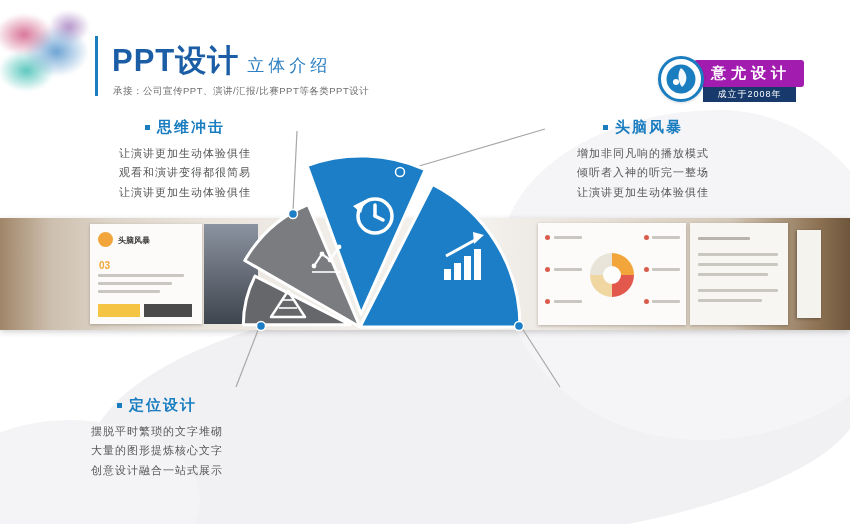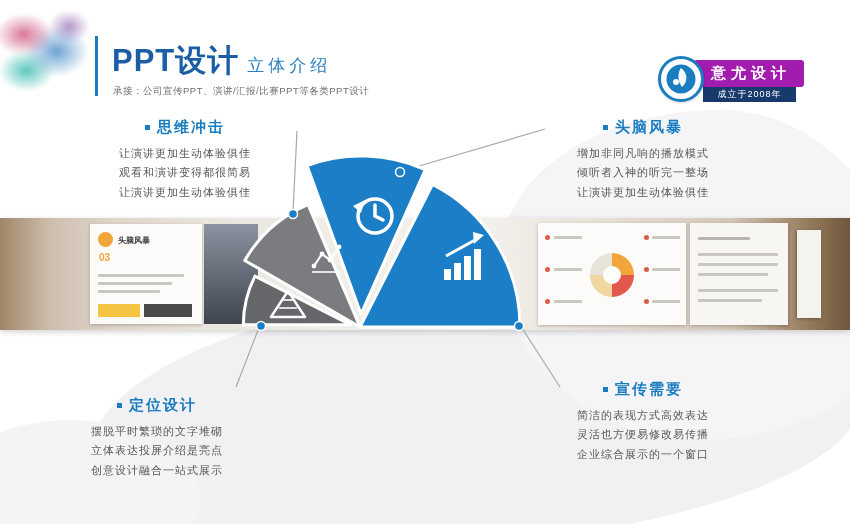--- a/index.html
+++ b/index.html
@@ -49,21 +49,21 @@
   
   .strip{left:0;top:218px;width:850px;height:112px;z-index:1;
     background:linear-gradient(90deg,#a08668 0%,#cdbfae 6%,#ddd5c9 13%,#e9e4dc 24%,
       #f1eee9 40%,#f4f2ef 56%,#e6dfd5 72%,#d3c7b7 86%,#8f7455 96%,#6e563c 100%);
     box-shadow:0 2px 6px rgba(0,0,0,.18);}
   .strip-inner{position:absolute;inset:0;filter:blur(.4px);}
   .card{position:absolute;background:#fcfbf9;box-shadow:0 1px 3px rgba(60,40,20,.3);}
   .c1{left:90px;top:6px;width:112px;height:100px;}
   .c1-circle{position:absolute;left:8px;top:8px;width:15px;height:15px;border-radius:50%;background:#f2a53a;}
   .c1-title{position:absolute;left:28px;top:11px;font-size:8px;font-weight:bold;color:#3b3b3b;}
-  .c1-num{position:absolute;left:9px;top:28px;font-size:10px;font-weight:bold;color:#f2a53a;}
+  .c1-num{position:absolute;left:9px;top:36px;font-size:10px;font-weight:bold;color:#f2a53a;}
   .pbar{position:absolute;height:3px;background:#cac7c1;border-radius:1px;}
   .c1-yellow{position:absolute;left:8px;top:80px;width:42px;height:13px;background:#f5c443;}
   .c1-dark{position:absolute;left:54px;top:80px;width:48px;height:13px;background:#4a4a4a;}
   .photo-block{left:204px;top:6px;width:54px;height:100px;background:linear-gradient(#8b93a0,#3f454e);}
   .c2{left:538px;top:5px;width:148px;height:102px;}
   .rdot{position:absolute;width:5px;height:5px;border-radius:50%;background:#d95c4a;}
   .wheel{position:absolute;left:52px;top:30px;width:44px;height:44px;border-radius:50%;
     background:conic-gradient(#f2a53a 0 90deg,#e2584d 90deg 180deg,#f0d6a0 180deg 270deg,#e8e4da 270deg 360deg);
     display:flex;align-items:center;justify-content:center;}
   .wheel-center{width:18px;height:18px;border-radius:50%;background:#fdfdfc;}
@@ -235,30 +235,19 @@
     </div>
   </div>
 
   <div class="feature f-bl">
     <div class="f-title-row">
       <span class="f-bullet"></span>
       <span class="f-title">定位设计</span>
     </div>
     <div class="f-lines">
       <div>摆脱平时繁琐的文字堆砌</div>
-      <div>立体表达投屏介绍是亮点</div>
+      <div>大量的图形提炼核心文字</div>
       <div>创意设计融合一站式展示</div>
     </div>
   </div>
 
-  <div class="feature f-br">
-    <div class="f-title-row">
-      <span class="f-bullet"></span>
-      <span class="f-title">宣传需要</span>
-    </div>
-    <div class="f-lines">
-      <div>简洁的表现方式高效表达</div>
-      <div>灵活也方便易修改易传播</div>
-      <div>企业综合展示的一个窗口</div>
-    </div>
-  </div>
 
 </div>
 
 </body></html>

